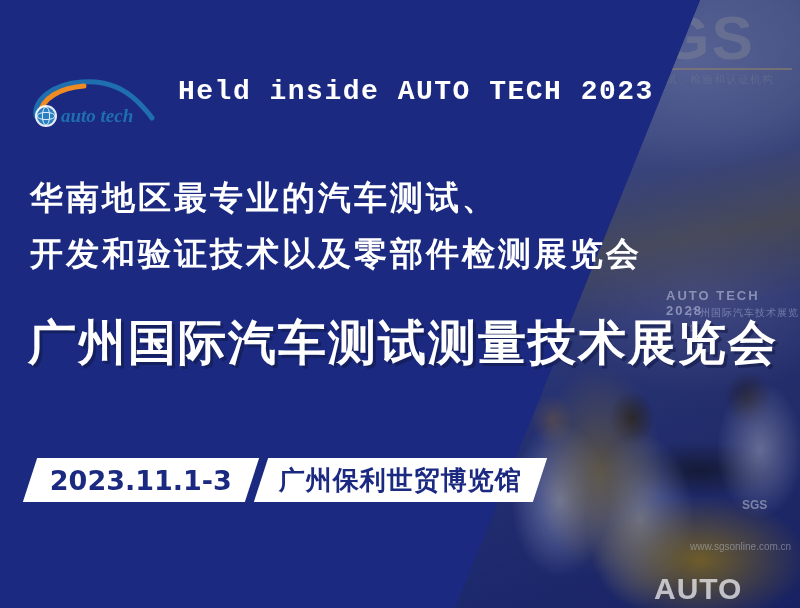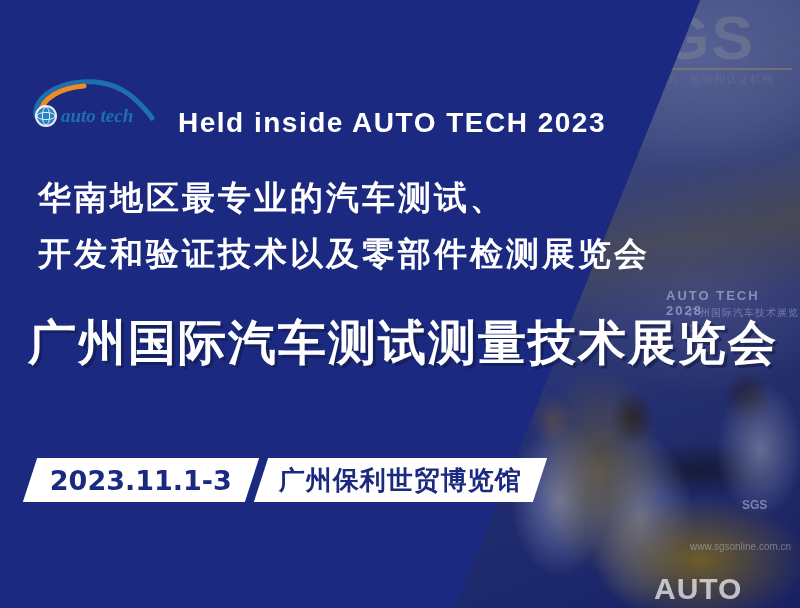--- a/index.html
+++ b/index.html
@@ -158,35 +158,33 @@
     width: 130px;
     height: 52px;
     flex: none;
   }
   .logo svg { display: block; }
   .held-inside {
     font-size: 28px;
     font-weight: bold;
     color: #ffffff;
     letter-spacing: 1.5px;
-    font-family: Liberation Sans, sans-serif;
-    white-space: nowrap;
-    margin-top: 31px;
+    font-family: Liberation Mono, monospace;
+    white-space: nowrap;
   }
 
   .subline {
     position: absolute;
     left: 30px;
     color: #ffffff;
     font-size: 33px;
     font-weight: bold;
     letter-spacing: 3px;
     white-space: nowrap;
     font-family: "DejaVu Sans", "Liberation Sans", sans-serif;
-    margin-left: 8px;
   }
   .subline-1 { top: 176px; }
   .subline-2 { top: 232px; }
 
   .main-title {
     position: absolute;
     left: 28px;
     top: 311px;
     color: #ffffff;
     font-size: 48px;

